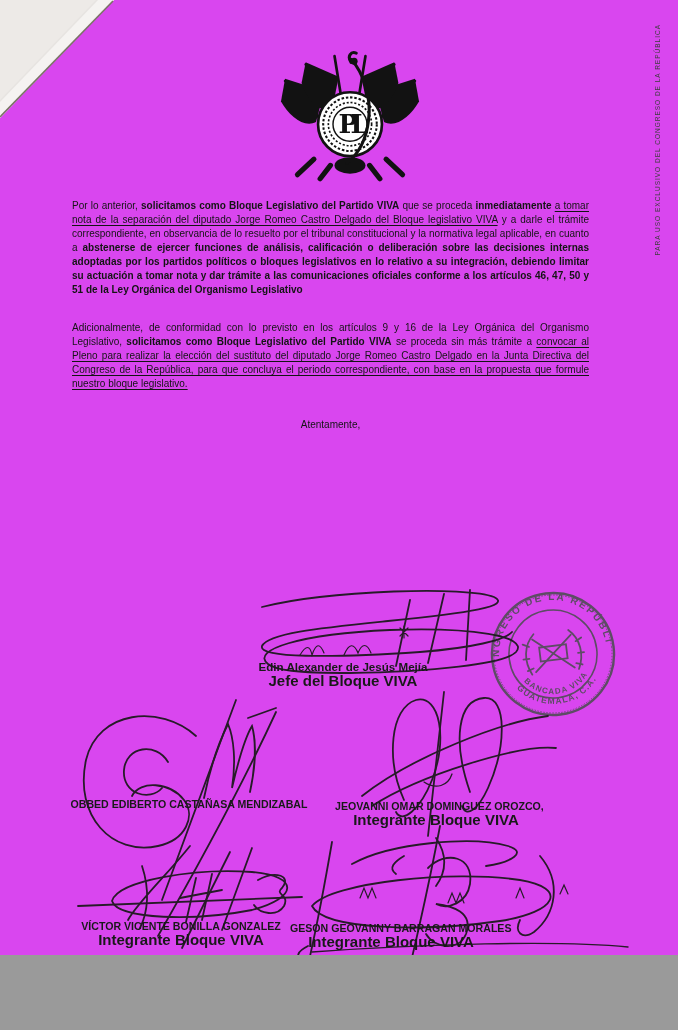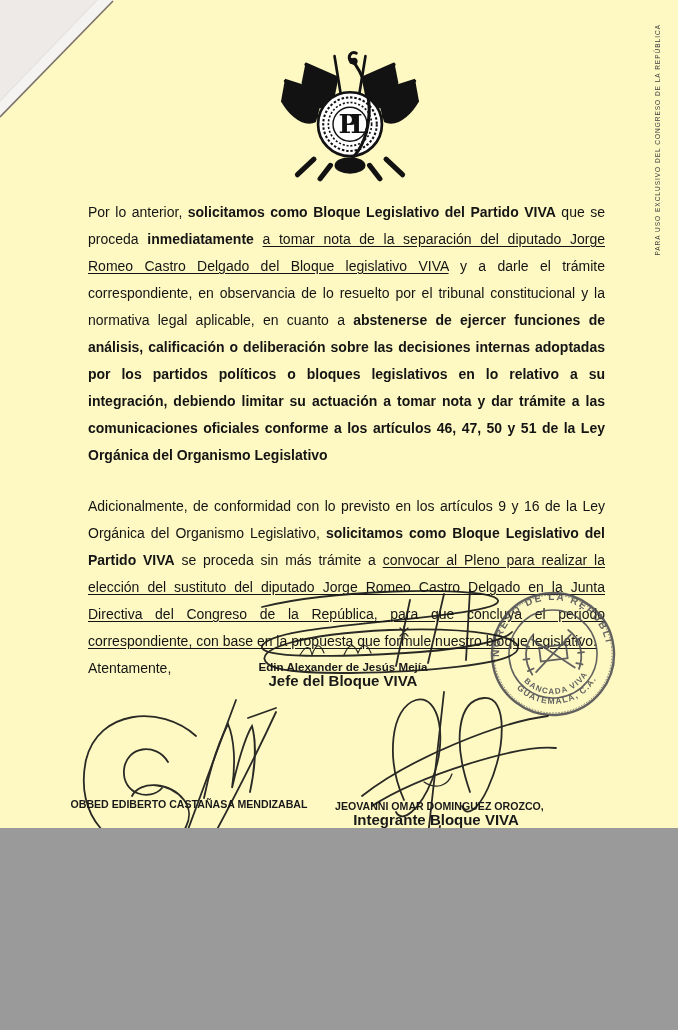--- a/index.html
+++ b/index.html
@@ -1,38 +1,38 @@
 <!DOCTYPE html>
 <html><head>
 <meta charset="utf-8">
 <style>
   html,body{margin:0;padding:0;background:#9a9a9a;}
   .page{
-    position:relative; width:678px; height:828px; margin:0 auto;
-    background:#fef9c3; overflow:hidden;
+    position:relative; width:678px; height:955px; margin:0 auto;
+    background:#d946ef; overflow:hidden;
     font-family:"Liberation Sans", sans-serif; color:#1a1a1a;
   }
   
   .fold{position:absolute;left:0;top:0;width:130px;height:130px;}
   
   .emblem{position:absolute;left:272px;top:50px;width:156px;height:136px;}
   
   .side-note{
     position:absolute; right:17px; top:24px;
     writing-mode:vertical-rl; transform:rotate(180deg);
     font-size:6.5px; letter-spacing:1px; color:#3d3d3d; font-weight:500;
     white-space:nowrap;
   }
   
-  .doc-body{position:absolute; left:88px; top:199px; width:517px;
-    font-size:14px; line-height:27px; color:#141414;}
+  .doc-body{position:absolute; left:72px; top:199px; width:517px;
+    font-size:10px; line-height:14px; color:#141414;}
   .doc-body p{margin:0; text-align:justify;}
   .doc-body p.p2{margin-top:24px;}
   .doc-body p.p3{margin-top:24px; text-align:left;}
-  .doc-body p.closing{text-align:left;}
+  .doc-body p.closing{margin-top:27px; text-align:center;}
   .b{font-weight:bold;}
   .u{text-decoration:underline; text-underline-offset:2px;}
   
   .sig-label{position:absolute; text-align:center; font-weight:bold; color:#191919; line-height:14px;}
   .sig-name{font-size:10.6px; white-space:nowrap;}
   .sig-role{font-size:15px; white-space:nowrap;}
   .lbl-1{left:193px; top:660px; width:300px;}
   .lbl-1 .sig-name{font-size:11.6px;}
   .lbl-2{left:63px; top:797px; width:252px;}
   .lbl-2 .sig-role{text-align:left; display:block;}

